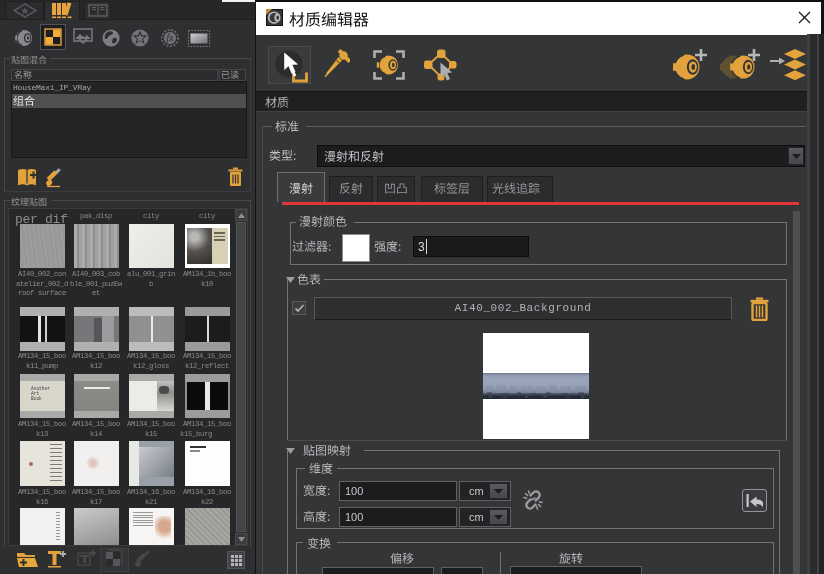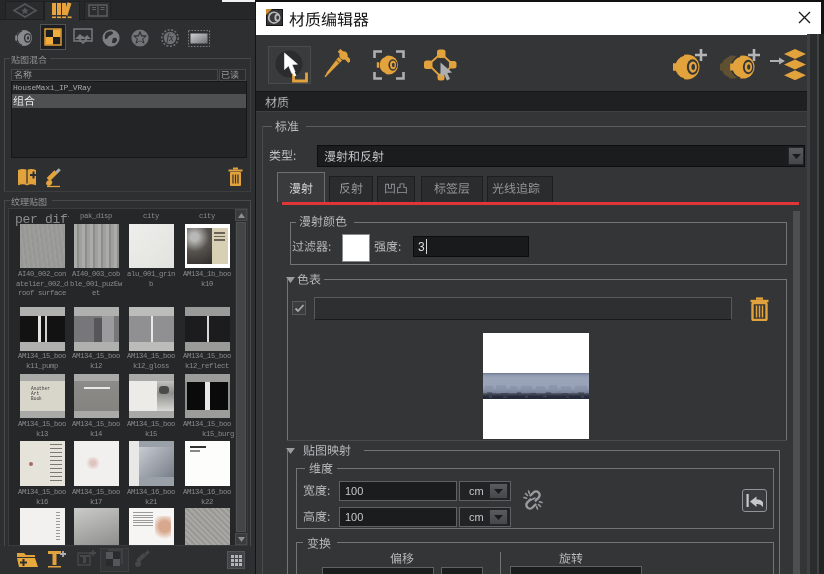--- a/index.html
+++ b/index.html
@@ -207,21 +207,21 @@
       <div class="a" style="left:25px;top:8px;width:18px;height:28px;background:#0a0a0a"></div>
       <div class="a" style="left:20px;top:8px;width:5px;height:28px;background:#e8e8e6"></div>
     </div>
 <div class="a mono" style="left:15px;top:420.0px;width:54px;text-align:center;font-size:7.2px;letter-spacing:-0.3px;color:#8b8c8e;white-space:nowrap;overflow:hidden">AM134_15_boo</div>
 <div class="a mono" style="left:15px;top:429.5px;width:54px;text-align:center;font-size:7.2px;letter-spacing:-0.3px;color:#8b8c8e;white-space:nowrap;overflow:hidden">k13</div>
 <div class="a mono" style="left:69px;top:420.0px;width:54px;text-align:center;font-size:7.2px;letter-spacing:-0.3px;color:#8b8c8e;white-space:nowrap;overflow:hidden">AM134_15_boo</div>
 <div class="a mono" style="left:69px;top:429.5px;width:54px;text-align:center;font-size:7.2px;letter-spacing:-0.3px;color:#8b8c8e;white-space:nowrap;overflow:hidden">k14</div>
 <div class="a mono" style="left:124px;top:420.0px;width:54px;text-align:center;font-size:7.2px;letter-spacing:-0.3px;color:#8b8c8e;white-space:nowrap;overflow:hidden">AM134_15_boo</div>
 <div class="a mono" style="left:124px;top:429.5px;width:54px;text-align:center;font-size:7.2px;letter-spacing:-0.3px;color:#8b8c8e;white-space:nowrap;overflow:hidden">k15</div>
 <div class="a mono" style="left:180px;top:420.0px;width:54px;text-align:center;font-size:7.2px;letter-spacing:-0.3px;color:#8b8c8e;white-space:nowrap;overflow:hidden">AM134_15_boo</div>
-<div class="a mono" style="left:180px;top:429.5px;width:54px;text-align:right;font-size:7.2px;letter-spacing:-0.3px;color:#8b8c8e;white-space:nowrap;overflow:hidden">k15_burg</div>
+<div class="a mono" style="left:180px;top:429.5px;width:54px;text-align:left;font-size:7.2px;letter-spacing:-0.3px;color:#8b8c8e;white-space:nowrap;overflow:hidden">k15_burg</div>
 <div class="a" style="left:20px;top:441px;width:45px;height:45px;background:#e6e4da;overflow:hidden">
       <div class="a" style="left:30px;top:3px;width:12px;height:39px;background:repeating-linear-gradient(#7a7a72 0 1.2px,#e6e4da 1.2px 4px)"></div>
       <div class="a" style="left:9px;top:21px;width:4px;height:4px;background:#a86a60;border-radius:50%"></div>
     </div>
 <div class="a" style="left:74px;top:441px;width:45px;height:45px;background:#f1f0ee;overflow:hidden">
       <div class="a" style="left:10px;top:16px;width:18px;height:12px;background:radial-gradient(circle,#e0c4be 0 22%,transparent 65%)"></div>
     </div>
 <div class="a" style="left:129px;top:441px;width:45px;height:45px;background:#9aa0a8;overflow:hidden">
       <div class="a" style="left:0;top:0;width:10px;height:45px;background:#e8e8e6"></div>
       <div class="a" style="left:10px;top:6px;width:35px;height:30px;background:linear-gradient(135deg,#c8ccd2,#787e88)"></div>
@@ -459,20 +459,21 @@
     </svg>
 <div class="a" style="left:69px;top:279px;width:462px;height:1px;background:#737476"></div>
 <div class="a" style="left:32px;top:279px;width:1px;height:161px;background:#737476"></div>
 <div class="a" style="left:531px;top:279px;width:1px;height:161px;background:#737476"></div>
 <div class="a" style="left:32px;top:440px;width:500px;height:1px;background:#4a4b4d"></div>
 <div class="a" style="left:37px;top:301px;width:14px;height:14px;background:#3c3d3f;border:1px solid #58595b"></div>
 <svg class="a" style="left:39px;top:303px" width="11" height="10" viewBox="0 0 11 10">
       <path d="M1.5 5.5 L4 8 L9.5 2" stroke="#aaabad" stroke-width="1.8" fill="none"></path>
     </svg>
 <div class="a" style="left:59px;top:297px;width:418px;height:23px;background:#2e2f31;border:1px solid #58595b;border-bottom-color:#1a1a1c"></div>
+<div class="a mono" style="left:59px;top:302px;width:418px;text-align:center;font-size:11px;letter-spacing:0.6px;color:#b2b3b5">AI40_002_Background</div>
 <svg class="a" style="left:495px;top:297px" width="19" height="24" viewBox="0 0 19 24">
 <rect x="2.5" y="6" width="14" height="17" rx="1" fill="none" stroke="#e2a23c" stroke-width="2.4"></rect>
 <rect x="0.5" y="2.8" width="18" height="2.4" fill="#e2a23c"></rect>
       <rect x="6" y="0.4" width="7" height="2.4" fill="#e2a23c"></rect>
 <path d="M6.5 8.5 v12 M9.5 8.5 v12 M12.5 8.5 v12" stroke="#e2a23c" stroke-width="1.5"></path>
     </svg>
 <svg class="a" style="left:228px;top:333px" width="106" height="106" viewBox="0 0 106 106">
 <rect width="106" height="106" fill="#ffffff"></rect>
 <defs>
         <linearGradient id="sky" x1="0" y1="0" x2="0" y2="1">

